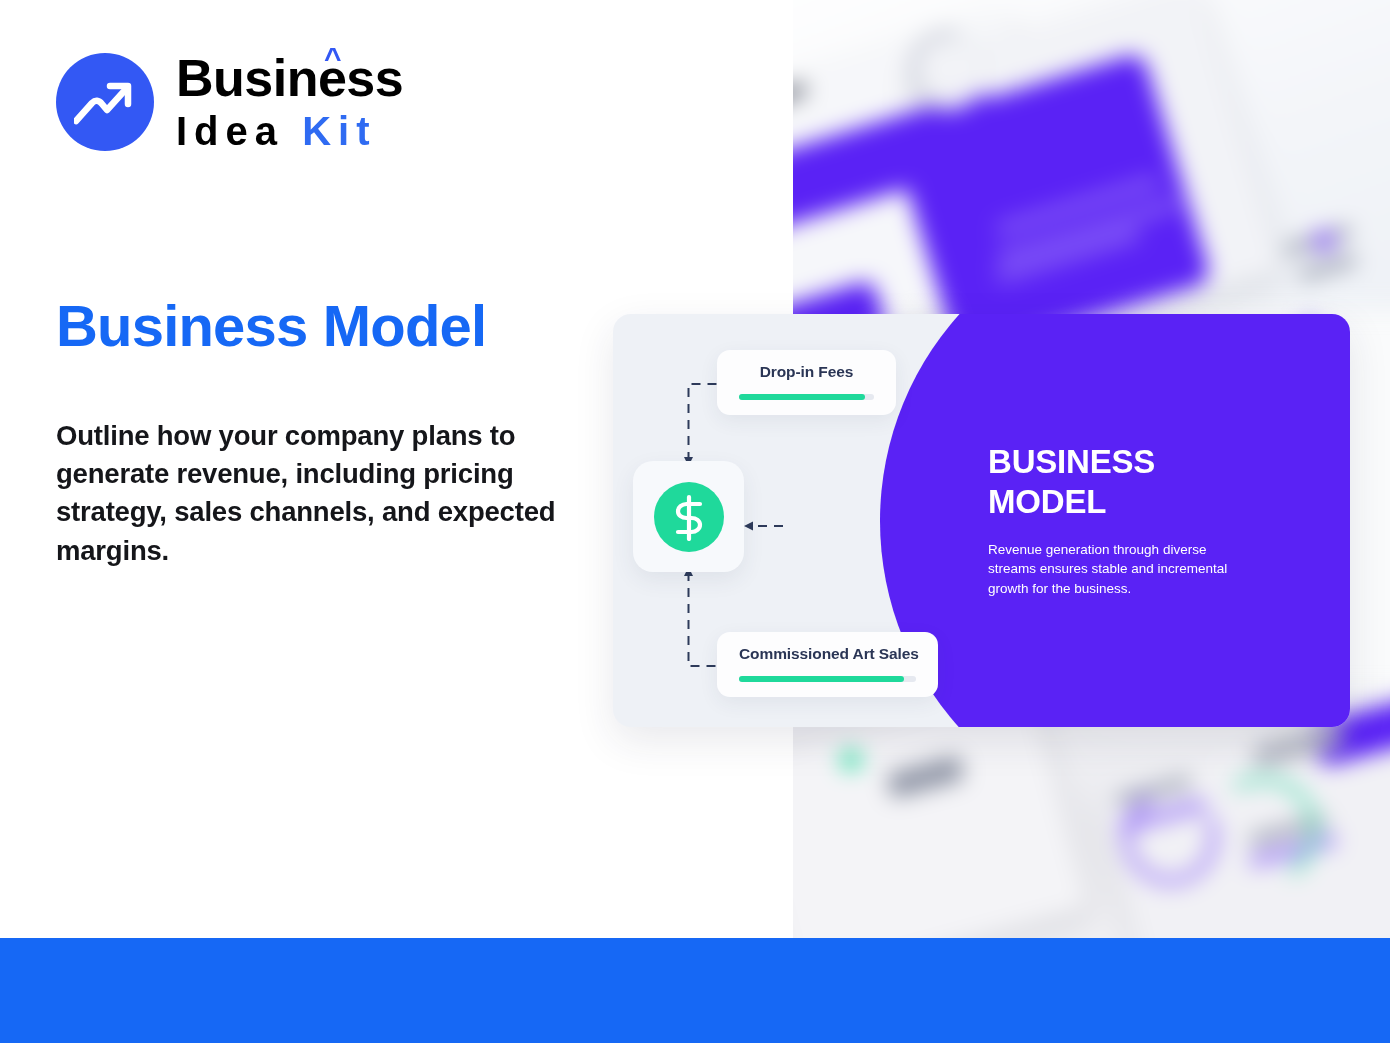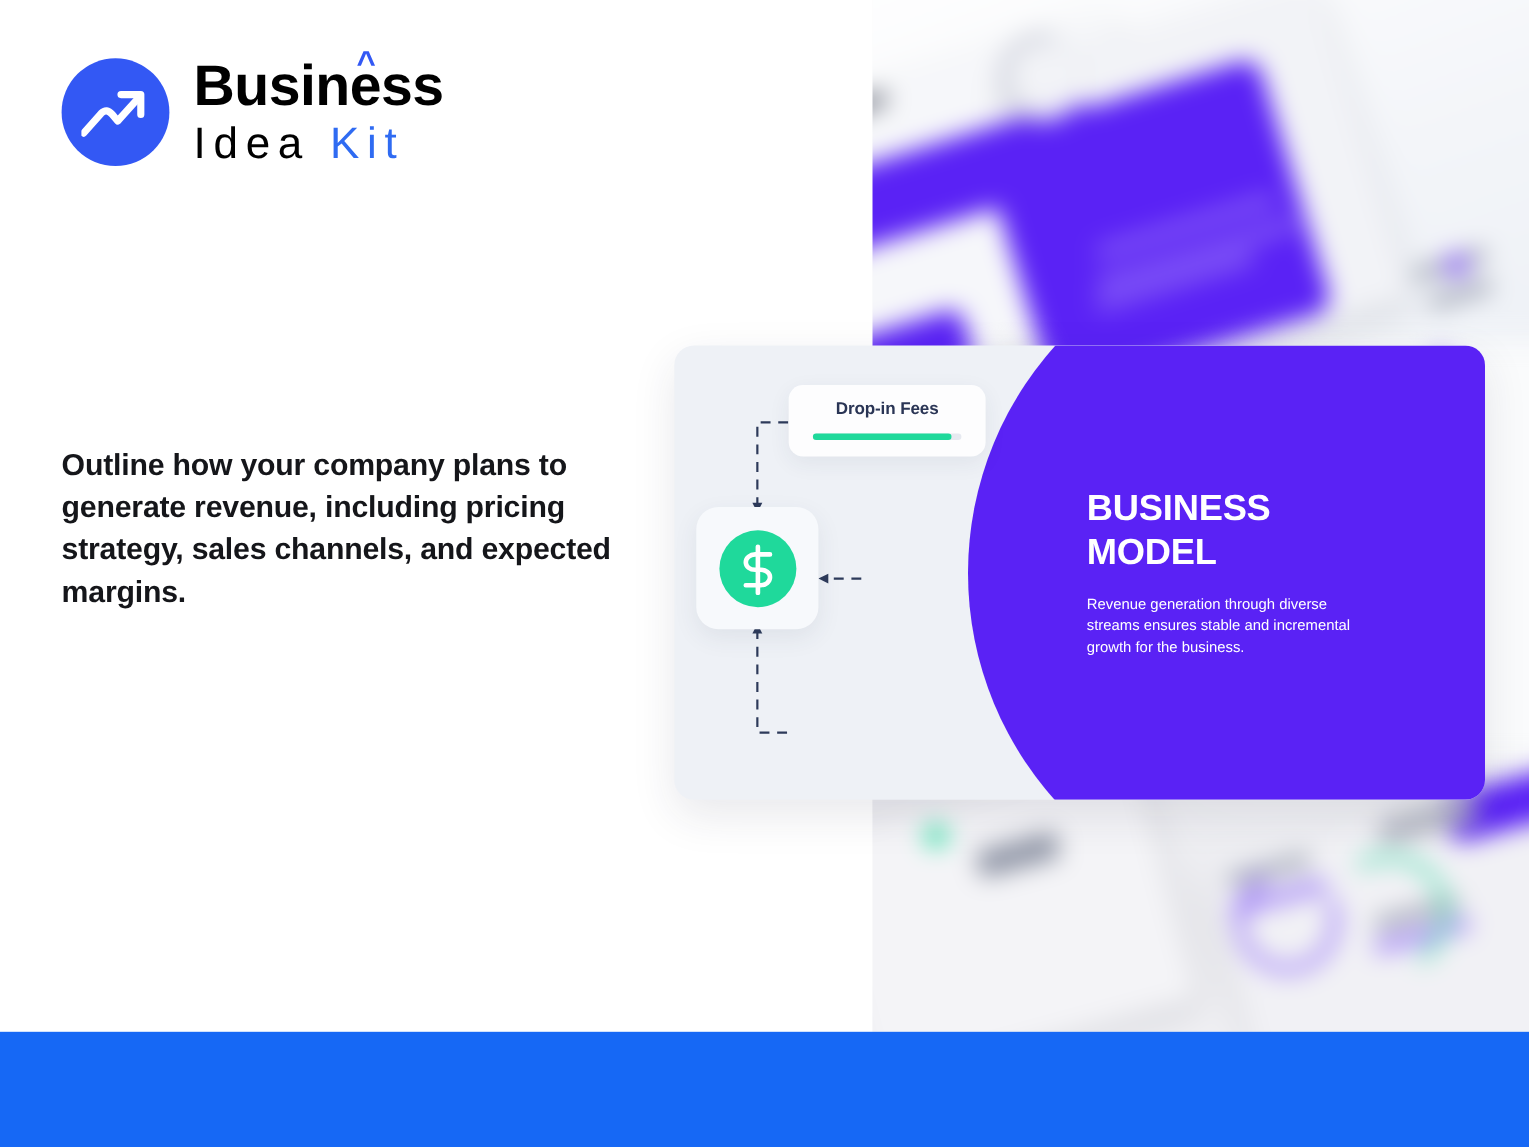--- a/index.html
+++ b/index.html
@@ -56,42 +56,42 @@
   .logo-hat {
     position: absolute;
     left: 148px; top: -9px;
     color: #3358f4;
     font-size: 30px;
     font-weight: 700;
     line-height: 1;
   }
   .logo-line2 {
     font-size: 40px;
-    font-weight: 400;
+    font-weight: 700;
     color: #000000;
     letter-spacing: 7px;
     margin-top: 7px;
   }
   .logo-line2 .kit { color: #2f6bf2; }
 
   
   .headline {
     position: absolute;
     left: 56px; top: 296px;
     font-size: 58px;
     font-weight: 700;
     color: #1668f5;
     letter-spacing: -0.8px;
     line-height: 1.05;
   }
 
   
   .body-block {
     position: absolute;
-    left: 56px; top: 404px;
+    left: 56px; top: 417px;
     width: 530px;
   }
   .body-p {
     font-size: 27.5px;
     font-weight: 700;
     color: #15161a;
     line-height: 1.39;
     letter-spacing: -0.2px;
   }
   .body-p + .body-p { margin-top: 44px; }
@@ -389,20 +389,21 @@
         <div class="logo-line1">
           <span>Business</span>
           <span class="logo-hat">^</span>
         </div>
         <div class="logo-line2">
           <span>Idea</span><span>&nbsp;</span><span class="kit">Kit</span>
         </div>
       </div>
     </div>
 
+    <h1 class="headline">Business Model</h1>
 
     <div class="body-block">
       <p class="body-p">Outline how your company plans to generate revenue, including pricing strategy, sales channels, and expected margins.</p>
     </div>
   </div>
 
   <div class="feature-card">
 
     <div class="diagram">
 
@@ -428,20 +429,26 @@
       </div>
 
       <div class="node n1">
         <div class="node-label">Drop-in Fees</div>
         <div class="node-bar">
           <i style="width:93%"></i>
         </div>
       </div>
 
 
+      <div class="node n3">
+        <div class="node-label">Commissioned Art Sales</div>
+        <div class="node-bar">
+          <i style="width:93%"></i>
+        </div>
+      </div>
     </div>
 
     <div class="purple-panel">
       <div class="purple-content">
         <div class="pm-title">
           <span>BUSINESS</span><br>
           <span>MODEL</span>
         </div>
         <div class="pm-desc">Revenue generation through diverse streams ensures stable and incremental growth for the business.</div>
       </div>

